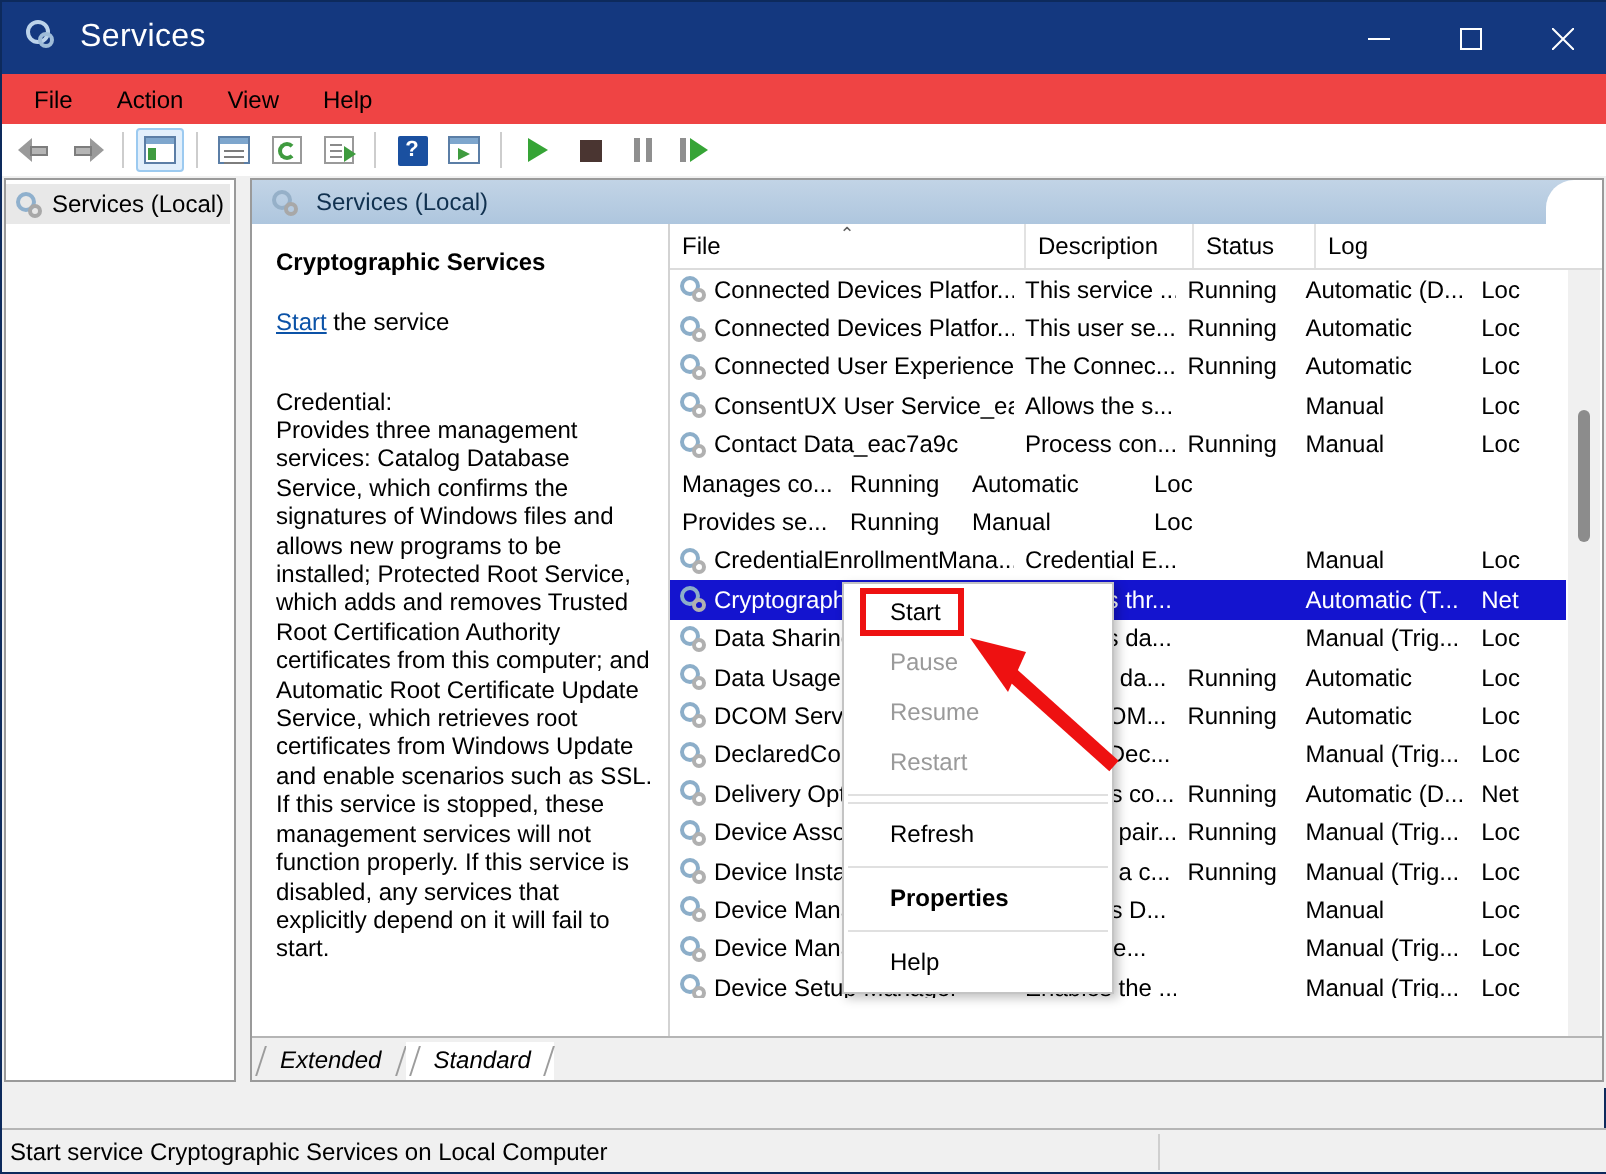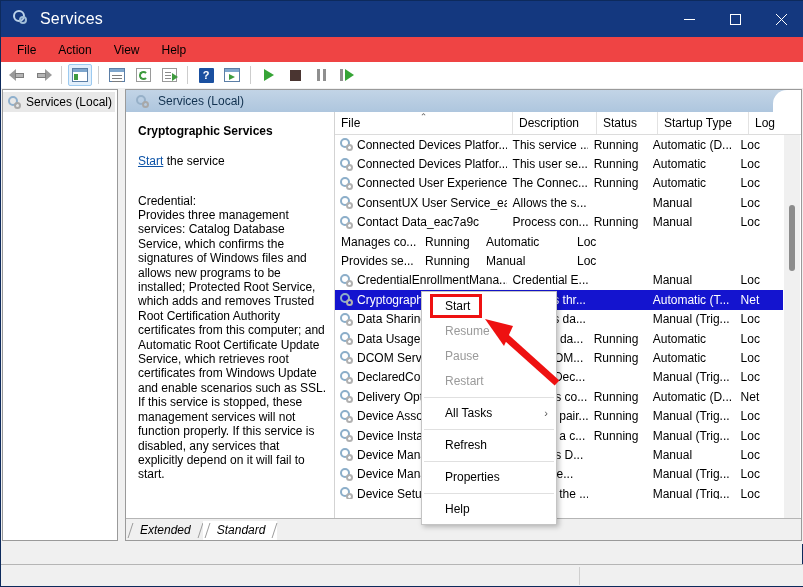--- a/index.html
+++ b/index.html
@@ -152,21 +152,21 @@
   .status-sep{position:absolute;left:578px;top:2px;width:1px;height:18px;background:#cfcfcf;}
 
   
   .ctx{
     position:absolute;left:420px;top:290px;width:134px;background:#fff;
     border:1px solid #c4c4c4;box-shadow:2px 2px 5px rgba(0,0,0,.25);
     padding:2px 0;z-index:40;
   }
   .ctx-item{height:25px;line-height:25px;padding-left:23px;font-size:12px;color:#000;position:relative;white-space:nowrap;}
   .ctx-item.disabled{color:#9a9a9a;}
-  .ctx-item.bold{font-weight:normal;}
+  .ctx-item.bold{font-weight:bold;}
   .ctx-item .sub{position:absolute;right:8px;top:0;line-height:25px;font-size:11px;color:#555;}
   .ctx-sep{height:1px;background:#e0e0e0;margin:3px 2px;}
 
   
   .redbox{position:absolute;left:429px;top:293px;width:52px;height:24px;border:3px solid #ee1111;z-index:60;box-sizing:border-box;}
   .annot{position:absolute;left:0;top:0;width:803px;height:587px;z-index:70;pointer-events:none;}
 </style>
 </head>
 <body>
 
@@ -289,21 +289,20 @@
 
         <div class="list-col">
 
           <div class="list-head">
             <div class="hcell" style="width:178px">
               <span class="sortmark">⌃</span>
               <span>File</span>
             </div>
             <div class="hcell" style="width:84px">Description</div>
             <div class="hcell" style="width:61px">Status</div>
-            <div class="hcell" style="width:91px">Startup Type</div>
             <div class="hcell" style="width:50px;border-right:none">Log</div>
           </div>
 
           <div class="rows" id="rows">
               <div class="row">
                 <div class="cell" style="width: 178px; display: flex; align-items: center; padding-left: 1px;">
                   <div class="svc-icon">
                     <div class="a"></div>
                     <div class="b"></div>
                   </div>
@@ -549,30 +548,30 @@
 
       <div class="tabs">
         <div class="tab">Extended</div>
         <div class="tab active">Standard</div>
       </div>
 
     </div>
   </div>
 
   <div class="statusbar">
+    <div class="status-text">Start service Cryptographic Services on Local Computer</div>
     <div class="status-sep"></div>
   </div>
 
   <div class="ctx" id="ctx">
       <div class="ctx-item"><span>Start</span></div>
+      <div class="ctx-item disabled"><span>Pause</span></div>
       <div class="ctx-item disabled"><span>Resume</span></div>
-      <div class="ctx-item disabled"><span>Pause</span></div>
       <div class="ctx-item disabled"><span>Restart</span></div>
       <div class="ctx-sep"></div>
-      <div class="ctx-item"><span>All Tasks</span><span class="sub">›</span></div>
       <div class="ctx-sep"></div>
       <div class="ctx-item"><span>Refresh</span></div>
       <div class="ctx-sep"></div>
       <div class="ctx-item bold"><span>Properties</span></div>
       <div class="ctx-sep"></div>
       <div class="ctx-item"><span>Help</span></div>
     </div>
 
   <div class="redbox"></div>
   <svg class="annot">

